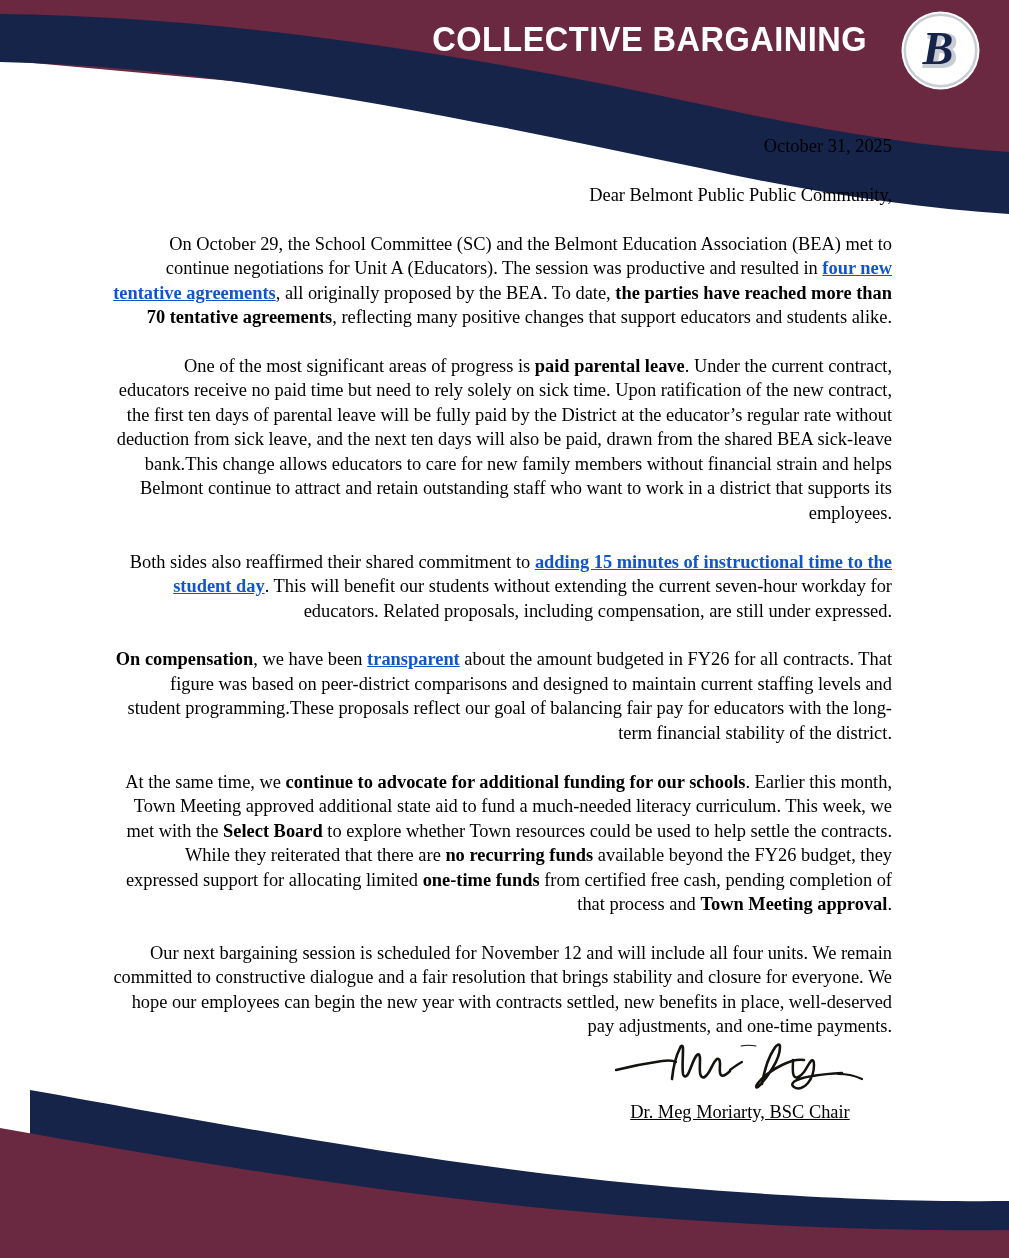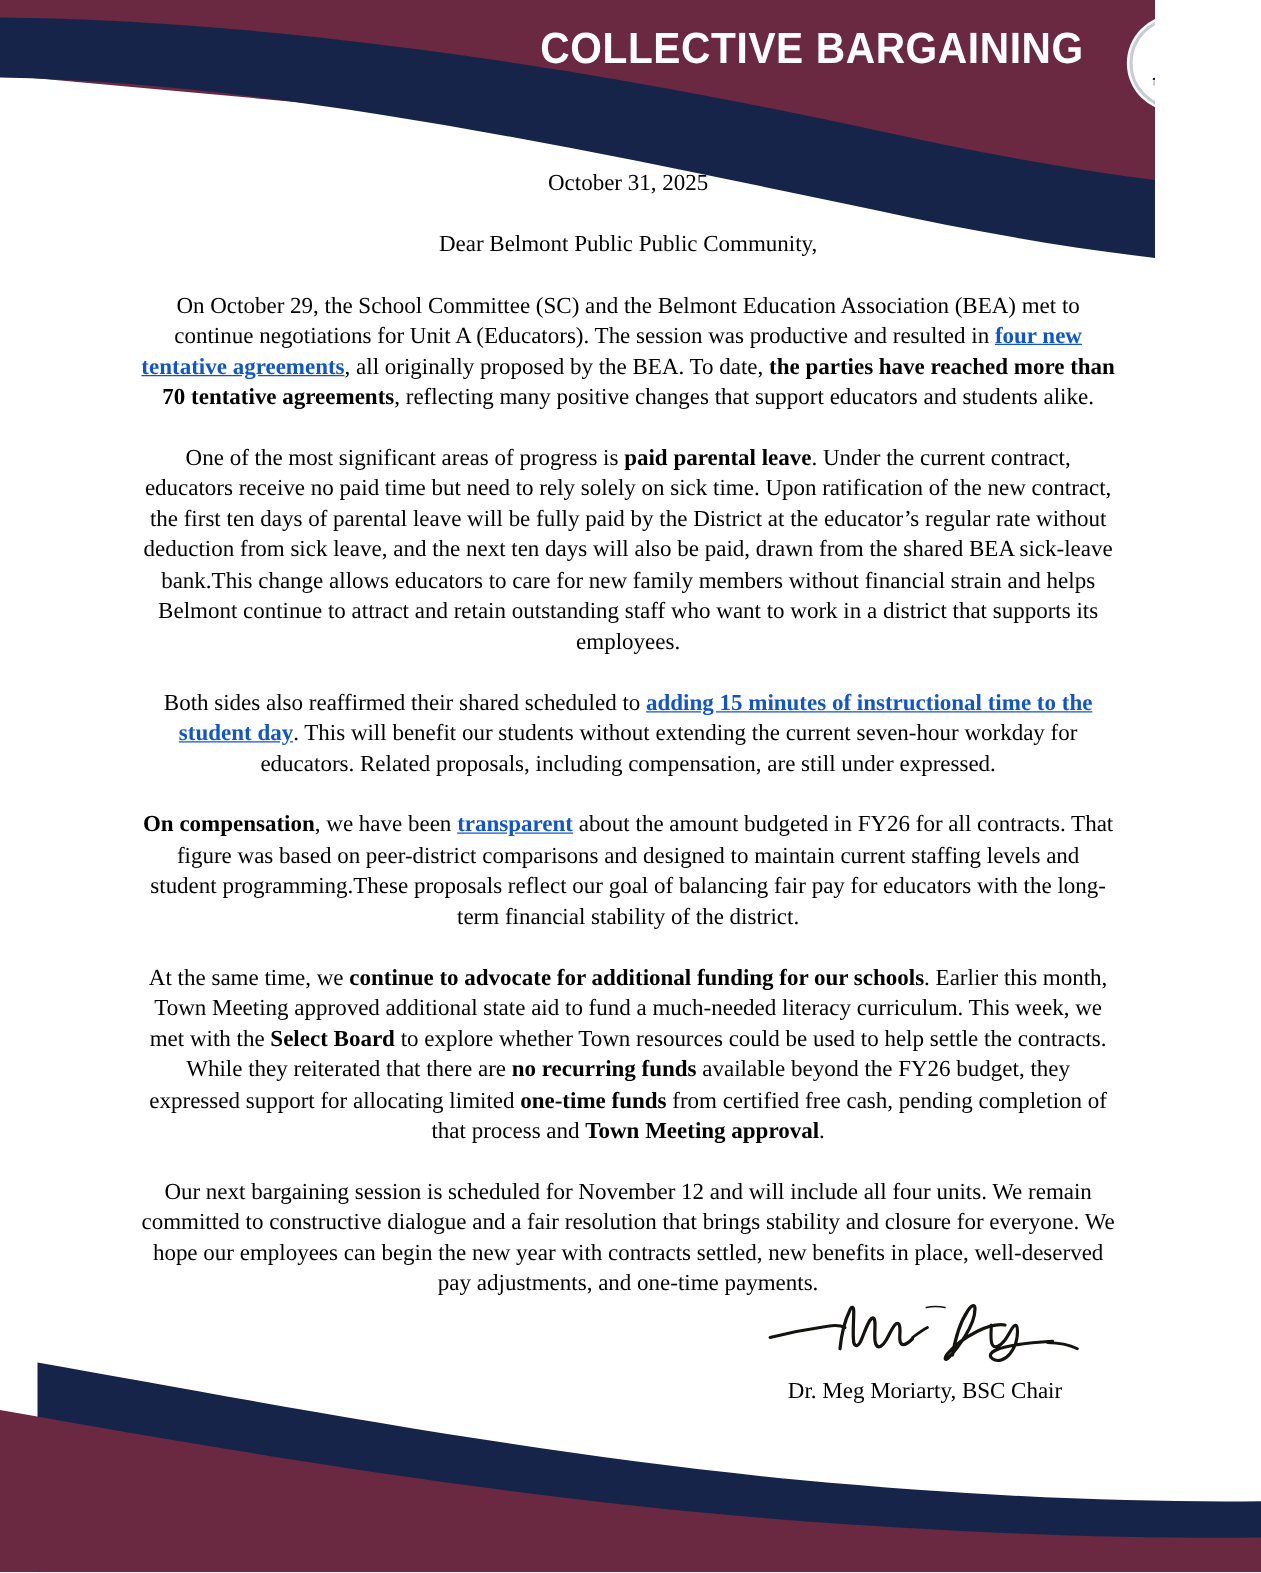--- a/index.html
+++ b/index.html
@@ -14,21 +14,21 @@
     background: #ffffff;
     overflow: hidden;
     font-family: "Liberation Serif", "DejaVu Serif", serif;
   }
 
   
   #header-band {
     position: absolute;
     left: 0;
     top: 0;
-    width: 924px;
+    width: 1009px;
     height: 230px;
     overflow: hidden;
   }
   #header-svg {
     position: absolute;
     left: 0;
     top: 0;
     display: block;
   }
   #header-title {
@@ -59,21 +59,21 @@
 
   
   #letter-body {
     position: absolute;
     left: 113px;
     top: 134px;
     width: 779px;
     font-size: 18.4px;
     line-height: 24.45px;
     color: #000000;
-    text-align: center;
+    text-align: right;
   }
   .para {
     margin: 0 0 24.45px 0;
   }
   b.strong {
     font-weight: bold;
   }
   a.doclink {
     color: #1155CC;
     font-weight: bold;
@@ -84,20 +84,21 @@
   #date-line { margin: 0 0 24.45px 0; }
   #salutation { margin: 0 0 24.45px 0; }
 
   
   #signature-block {
     position: absolute;
     left: 560px;
     top: 1034px;
     width: 360px;
     text-align: center;
+    text-decoration: underline;
   }
   #signature-mark {
     display: block;
     margin: 0 auto;
   }
   #signature-name {
     font-size: 18.4px;
     color: #000000;
     margin-top: 6px;
     text-align: center;
@@ -155,21 +156,21 @@
   <div id="letter-body">
 
     <p id="date-line" class="para">October 31, 2025</p>
 
     <p id="salutation" class="para">Dear Belmont Public Public Community,</p>
 
     <p class="para"><span>On October 29, the School Committee (SC) and the Belmont Education Association (BEA) met to continue negotiations for Unit A (Educators). The session was productive and resulted in </span><a class="doclink" href="#">four new tentative agreements</a><span>, all originally proposed by the BEA. To date, </span><b class="strong">the parties have reached more than 70 tentative agreements</b><span>, reflecting many positive changes that support educators and students alike.</span></p>
 
     <p class="para"><span>One of the most significant areas of progress is </span><b class="strong">paid parental leave</b><span>. Under the current contract, educators receive no paid time but need to rely solely on sick time. Upon ratification of the new contract, the first ten days of parental leave will be fully paid by the District at the educator’s regular rate without deduction from sick leave, and the next ten days will also be paid, drawn from the shared BEA sick-leave bank.This change allows educators to care for new family members without financial strain and helps Belmont continue to attract and retain outstanding staff who want to work in a district that supports its employees.</span></p>
 
-    <p class="para"><span>Both sides also reaffirmed their shared scheduled to </span><a class="doclink" href="#">adding 15 minutes of instructional time to the student day</a><span>. This will benefit our students without extending the current seven-hour workday for educators. Related proposals, including compensation, are still under expressed.</span></p>
+    <p class="para"><span>Both sides also reaffirmed their shared commitment to </span><a class="doclink" href="#">adding 15 minutes of instructional time to the student day</a><span>. This will benefit our students without extending the current seven-hour workday for educators. Related proposals, including compensation, are still under expressed.</span></p>
 
     <p class="para"><b class="strong">On compensation</b><span>, we have been </span><a class="doclink" href="#">transparent</a><span> about the amount budgeted in FY26 for all contracts. That figure was based on peer-district comparisons and designed to maintain current staffing levels and student programming.These proposals reflect our goal of balancing fair pay for educators with the long-term financial stability of the district.</span></p>
 
     <p class="para"><span>At the same time, we </span><b class="strong">continue to advocate for additional funding for our schools</b><span>. Earlier this month, Town Meeting approved additional state aid to fund a much-needed literacy curriculum. This week, we met with the </span><b class="strong">Select Board</b><span> to explore whether Town resources could be used to help settle the contracts. While they reiterated that there are </span><b class="strong">no recurring funds</b><span> available beyond the FY26 budget, they expressed support for allocating limited </span><b class="strong">one-time funds</b><span> from certified free cash, pending completion of that process and </span><b class="strong">Town Meeting approval</b><span>.</span></p>
 
     <p class="para"><span>Our next bargaining session is scheduled for November 12 and will include all four units. We remain committed to constructive dialogue and a fair resolution that brings stability and closure for everyone. We hope our employees can begin the new year with contracts settled, new benefits in place, well-deserved pay adjustments, and one-time payments.</span></p>
 
   </div>
 
   <div id="signature-block">

